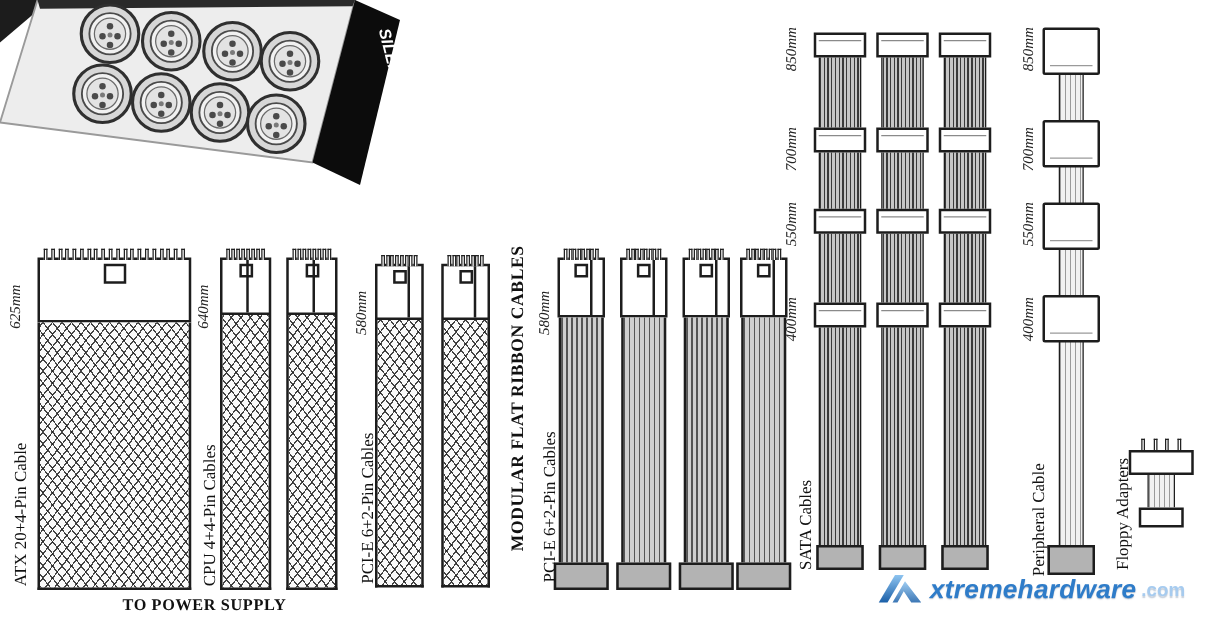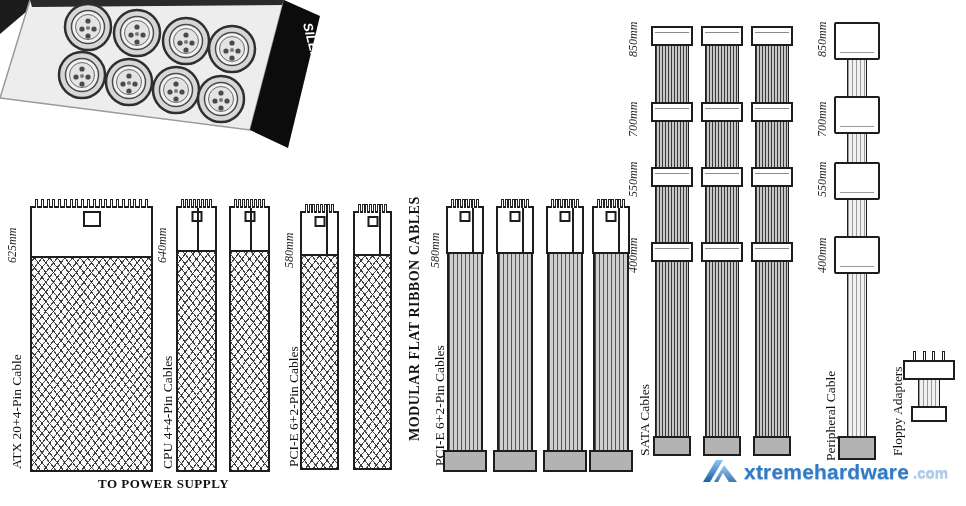--- a/index.html
+++ b/index.html
@@ -49,21 +49,21 @@
     background-image:repeating-linear-gradient(90deg,#9a9a9a 0 1px, transparent 1px 4px);
   }
   .endcap{position:absolute;box-sizing:border-box;background:#b3b3b3;border:2px solid #1d1d1d;}
   .sconn{position:absolute;box-sizing:border-box;background:#fff;border:2px solid #1d1d1d;}
   .sconn::after{content:"";position:absolute;left:2px;right:2px;top:4px;border-top:1.5px solid #8a8a8a;}
   .mconn{position:absolute;box-sizing:border-box;background:#fff;border:2px solid #1d1d1d;border-radius:2px;}
   .mconn::after{content:"";position:absolute;left:4px;right:4px;bottom:5px;border-top:1px solid #9a9a9a;}
   .chain{position:absolute;box-sizing:border-box;}
   
   .watermark{position:absolute;display:flex;align-items:center;gap:4px;font-family:"Liberation Sans", sans-serif;}
-  .wm-text{font-weight:bold;font-size:21px;color:#2e7cc9;text-shadow:0 1px 1px rgba(10,50,100,.35);letter-spacing:.2px;}
+  .wm-text{font-weight:bold;font-size:21px;color:#2e7cc9;text-shadow:0 1px 1px rgba(10,50,100,.35);letter-spacing:.2px;font-style:italic;}
   .wm-tld{font-weight:bold;font-size:15px;color:#a6cbef;text-shadow:0 1px 1px rgba(10,50,100,.25);}
 </style>
 </head>
 <body>
 
 <div class="canvas">
 
   <svg class="abs" style="left:0;top:0" width="322" height="152" viewBox="0 0 322 152">
     <defs>
       <g id="socket">

